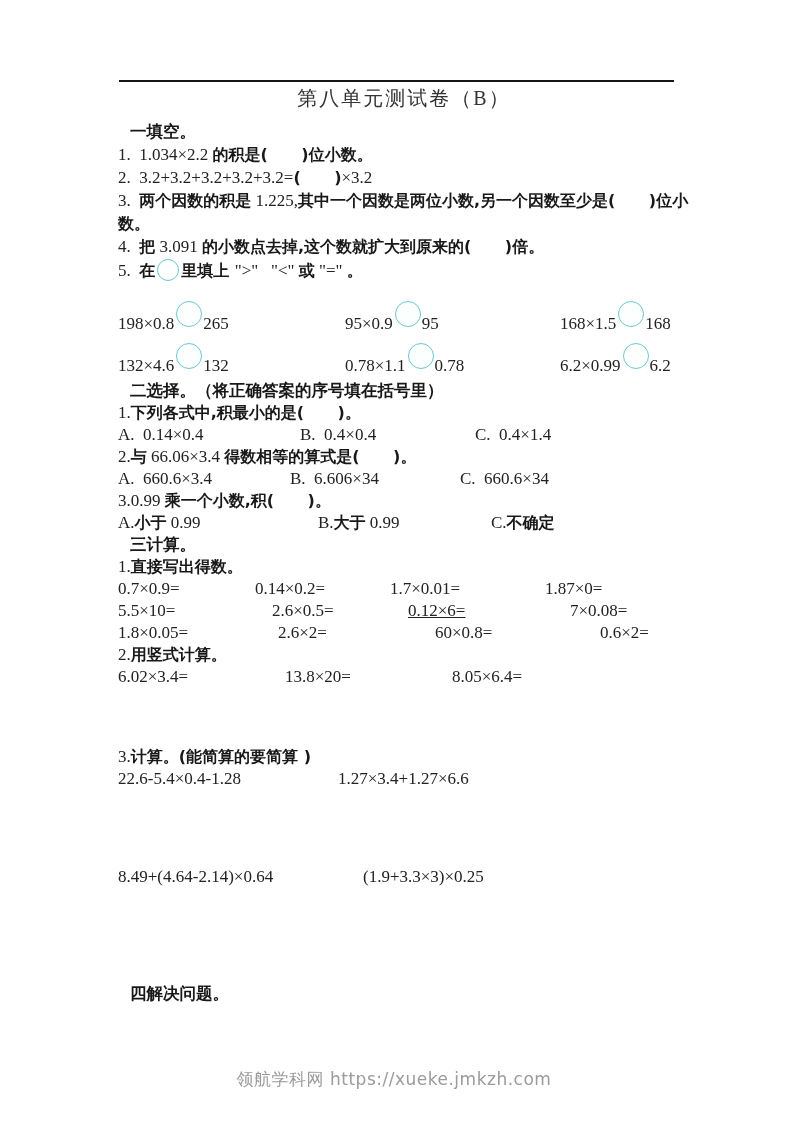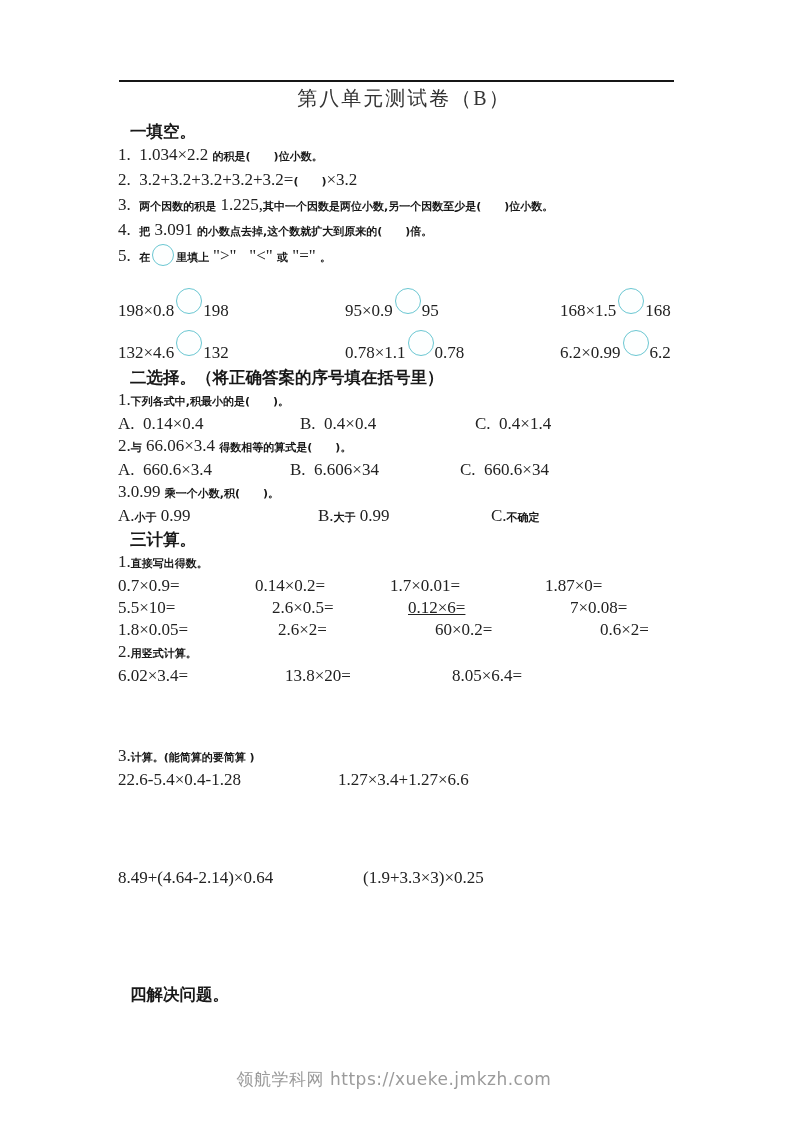--- a/index.html
+++ b/index.html
@@ -37,21 +37,21 @@
     font-weight:700; font-size:16.5px; line-height:23px;
     color:#181818;
     margin-left:12px;
   }
 
   .line { margin:0; line-height:23px; font-size:17px; }
   .line span { white-space:pre-wrap; }
   .line-tall { line-height:26px; }
 
   .num { font-family:"Liberation Serif","DejaVu Serif",serif; font-size:17px; color:#222; }
-  .cn  { font-family:"DejaVu Sans","Liberation Sans",sans-serif; font-weight:700; font-size:11px; color:#181818; }
+  .cn  { font-family:"DejaVu Sans","Liberation Sans",sans-serif; font-weight:700; font-size:16px; color:#181818; }
 
   .circle {
     display:inline-block;
     width:22px; height:22px;
     border:1.5px solid #6bc7d2;
     border-radius:50%;
     background:#fdffff;
     vertical-align:-5px;
     margin:0 2px;
   }
@@ -131,21 +131,21 @@
     <div class="sec-heading">一填空。</div>
     <p class="line"><span class="num">1.  1.034×2.2 </span><span class="cn">的积是(      )位小数。</span></p>
     <p class="line"><span class="num">2.  3.2+3.2+3.2+3.2+3.2=</span><span class="cn">(      )</span><span class="num">×3.2</span></p>
     <p class="line"><span class="num">3.  </span><span class="cn">两个因数的积是</span><span class="num"> 1.225,</span><span class="cn">其中一个因数是两位小数,另一个因数至少是(      )位小数。</span></p>
     <p class="line"><span class="num">4.  </span><span class="cn">把</span><span class="num"> 3.091 </span><span class="cn">的小数点去掉,这个数就扩大到原来的(      )倍。</span></p>
     <p class="line line-tall"><span class="num">5.  </span><span class="cn">在</span><span class="circle"></span><span class="cn">里填上 </span><span class="num">"&gt;"   "&lt;" </span><span class="cn">或</span><span class="num"> "=" </span><span class="cn">。</span></p>
 
     <div class="cmp-grid">
       <div class="cmp-row">
         <div class="cmp-cell">
-          <span class="num">198×0.8</span><span class="circle"></span><span class="num">198</span>
+          <span class="num">198×0.8</span><span class="circle"></span><span class="num">265</span>
         </div>
         <div class="cmp-cell">
           <span class="num">95×0.9</span><span class="circle"></span><span class="num">95</span>
         </div>
         <div class="cmp-cell">
           <span class="num">168×1.5</span><span class="circle"></span><span class="num">168</span>
         </div>
       </div>
       <div class="cmp-row">
         <div class="cmp-cell">
@@ -191,21 +191,21 @@
     </div>
     <div class="direct-row r2">
       <span class="cell num">5.5×10=</span>
       <span class="cell num">2.6×0.5=</span>
       <span class="cell num">0.12×6=</span>
       <span class="cell num">7×0.08=</span>
     </div>
     <div class="direct-row r3">
       <span class="cell num">1.8×0.05=</span>
       <span class="cell num">2.6×2=</span>
-      <span class="cell num">60×0.2=</span>
+      <span class="cell num">60×0.8=</span>
       <span class="cell num">0.6×2=</span>
     </div>
 
     <p class="line c-line"><span class="num">2.</span><span class="cn">用竖式计算。</span></p>
     <div class="vert-row">
       <span class="num">6.02×3.4=</span>
       <span class="num">13.8×20=</span>
       <span class="num">8.05×6.4=</span>
     </div>
 

